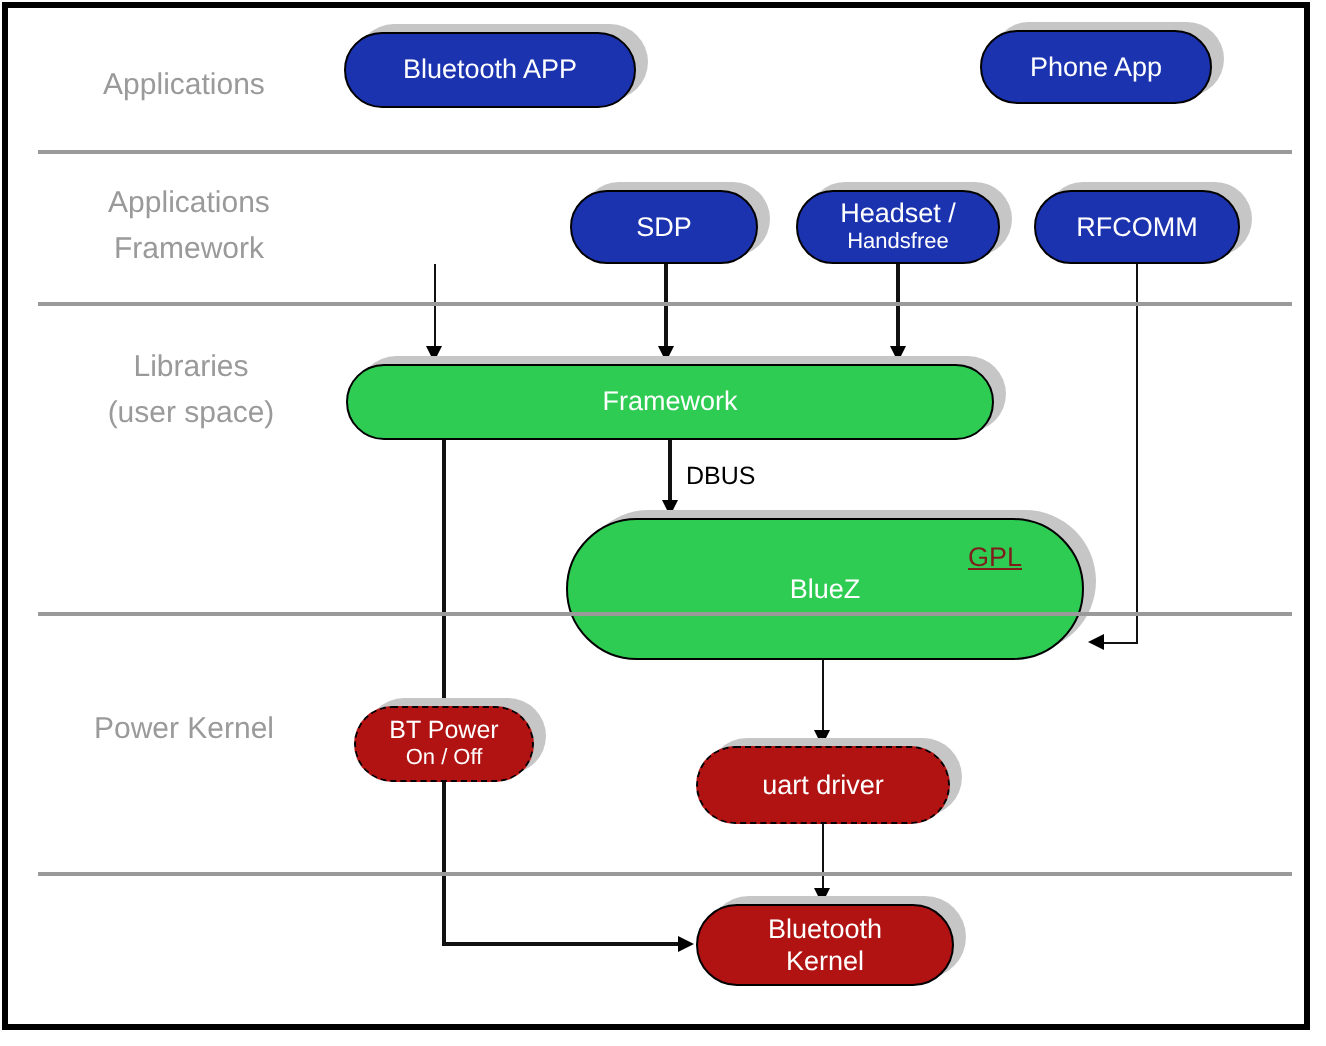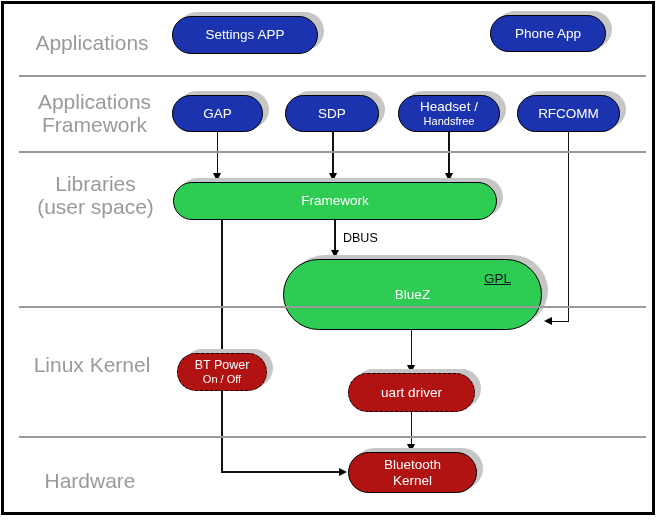--- a/index.html
+++ b/index.html
@@ -10,37 +10,37 @@
   .frame{
     position:absolute;left:1px;top:1px;width:654px;height:514px;
     border:3px solid #000;box-sizing:border-box;z-index:0;
   }
   .divider{
     position:absolute;left:19px;width:627px;height:2px;
     background:var(--divider-gray,#9a9a9a);z-index:3;
   }
   .layer-label{
     position:absolute;color:var(--layer-label-gray,#9a9a9a);
-    font-size:21px;line-height:23px;text-align:center;z-index:1;white-space:nowrap;
+    font-size:15px;line-height:23px;text-align:center;z-index:1;white-space:nowrap;
   }
   .pill{
     position:absolute;border:1.5px solid #000;border-radius:999px;
     box-sizing:border-box;display:flex;flex-direction:column;
     align-items:center;justify-content:center;color:#fff;text-align:center;
     box-shadow:6px -4px 0 0 var(--shadow-gray,#c6c6c6);z-index:2;
   }
   .pill.blue{background:var(--app-blue,#1c33b0);}
   .pill.green{background:var(--userspace-green,#2ecc52);}
   .pill.red{background:var(--kernel-red,#b11212);border-style:dashed;}
   .pill.red.solid{border-style:solid;}
   .pill-label{font-size:13.5px;line-height:1.15;}
   .pill-label-md{font-size:12.5px;line-height:1.15;}
   .pill-label-sm{font-size:11px;line-height:1.15;}
   .badge{
-    position:absolute;top:11px;right:30px;color:#0f172a;font-size:13.5px;z-index:3;text-decoration:underline;
+    position:absolute;top:11px;right:30px;color:#7f1d1d;font-size:13.5px;z-index:3;text-decoration:underline;
   }
   .vline{position:absolute;width:1.5px;background:#111;z-index:1;}
   .hline{position:absolute;height:1.5px;background:#111;z-index:1;}
   .arrow-down{
     position:absolute;width:0;height:0;z-index:1;
     border-left:4.5px solid transparent;border-right:4.5px solid transparent;
     border-top:8px solid #000;
   }
   .arrow-left{
     position:absolute;width:0;height:0;z-index:1;
@@ -71,24 +71,21 @@
   </div>
   <div class="layer-label" style="left:22px;top:90px;width:145px">
     <div>Applications</div>
     <div>Framework</div>
   </div>
   <div class="layer-label" style="left:18px;top:172px;width:155px">
     <div>Libraries</div>
     <div>(user space)</div>
   </div>
   <div class="layer-label" style="left:22px;top:353px;width:140px">
-    <div>Linux Kernel</div>
-  </div>
-  <div class="layer-label" style="left:25px;top:469px;width:130px">
-    <div>Hardware</div>
+    <div>Power Kernel</div>
   </div>
 
   <div class="vline" style="left:216.5px;top:132px;height:42px"></div>
   <div class="arrow-down" style="left:213px;top:173px"></div>
 
   <div class="vline" style="left:332px;top:132px;height:42px"></div>
   <div class="arrow-down" style="left:328.5px;top:173px"></div>
 
   <div class="vline" style="left:448px;top:132px;height:42px"></div>
   <div class="arrow-down" style="left:444.5px;top:173px"></div>
@@ -105,29 +102,26 @@
   <div class="hline" style="left:221px;top:471px;width:119px"></div>
   <div class="arrow-right" style="left:339px;top:467.5px"></div>
 
   <div class="vline" style="left:410.5px;top:330px;height:36px"></div>
   <div class="arrow-down" style="left:407px;top:365px"></div>
 
   <div class="vline" style="left:410.5px;top:412px;height:33px"></div>
   <div class="arrow-down" style="left:407px;top:444px"></div>
 
   <div class="pill blue" style="left:172px;top:16px;width:146px;height:38px">
-    <span class="pill-label">Settings APP</span>
+    <span class="pill-label">Bluetooth APP</span>
   </div>
   <div class="pill blue" style="left:490px;top:15px;width:116px;height:37px">
     <span class="pill-label">Phone App</span>
   </div>
 
-  <div class="pill blue" style="left:172px;top:95px;width:91px;height:37px">
-    <span class="pill-label">GAP</span>
-  </div>
   <div class="pill blue" style="left:398px;top:95px;width:102px;height:37px">
     <span class="pill-label">Headset /</span>
     <span class="pill-label-sm">Handsfree</span>
   </div>
   <div class="pill blue" style="left:285px;top:95px;width:94px;height:37px">
     <span class="pill-label">SDP</span>
   </div>
   <div class="pill blue" style="left:517px;top:95px;width:103px;height:37px">
     <span class="pill-label">RFCOMM</span>
   </div>

